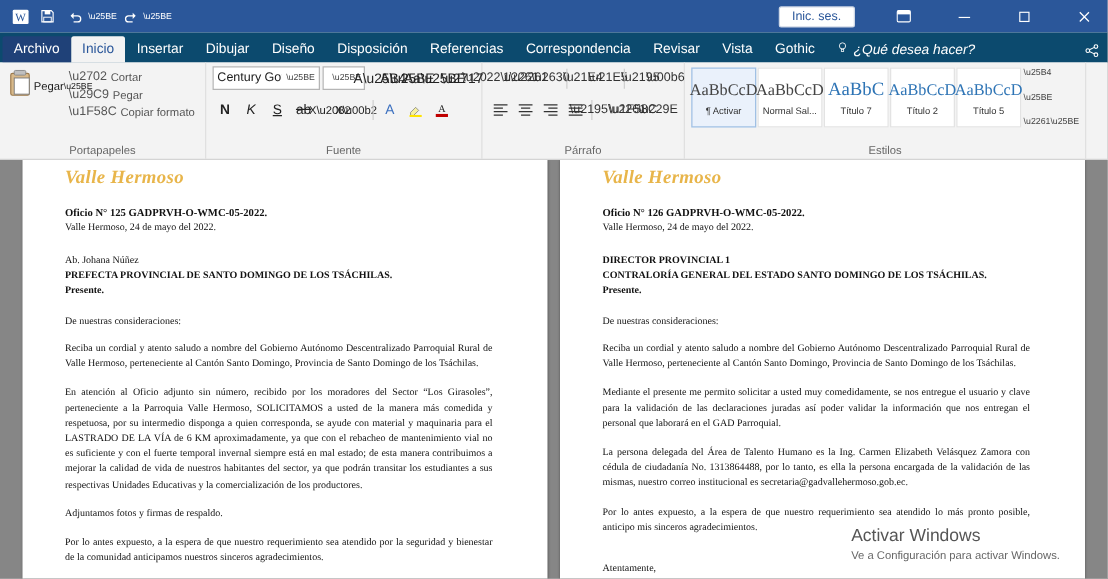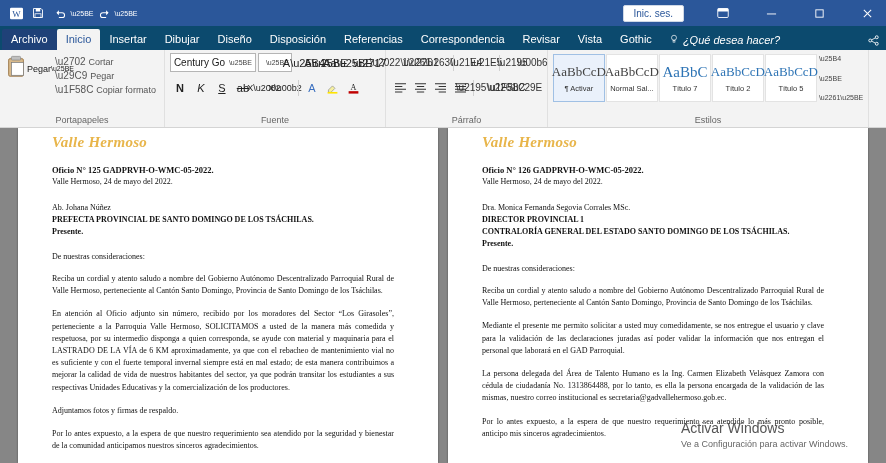--- a/index.html
+++ b/index.html
@@ -423,21 +423,20 @@
     <div class="para">Adjuntamos fotos y firmas de respaldo.</div>
     <div class="para">Por lo antes expuesto, a la espera de que nuestro requerimiento sea atendido por la seguridad y bienestar de la comunidad anticipamos nuestros sinceros agradecimientos.</div>
 
   </div>
 
   <div class="page">
     <div class="hdr-logo">Valle Hermoso</div>
     <div class="oficio">Oficio N° 126 GADPRVH-O-WMC-05-2022.</div>
     <div class="place">Valle Hermoso, 24 de mayo del 2022.</div>
     <div class="to-blk">
-      <div class="to-line">Dra.  Monica Fernanda Segovia Corrales MSc.</div>
       <div class="to-line b">DIRECTOR PROVINCIAL 1</div>
       <div class="to-line b">CONTRALORÍA GENERAL DEL ESTADO SANTO DOMINGO DE LOS TSÁCHILAS.</div>
       <div class="to-line b">Presente.</div>
     </div>
     <div class="salut">De nuestras consideraciones:</div>
     <div class="para">Reciba un cordial y atento saludo a nombre del Gobierno Autónomo Descentralizado Parroquial Rural de Valle Hermoso, perteneciente al Cantón Santo Domingo, Provincia de Santo Domingo de los Tsáchilas.</div>
     <div class="para">Mediante el presente me permito solicitar a usted muy comedidamente, se nos entregue el usuario y clave para la validación de las declaraciones juradas así poder validar la información que nos entregan el personal que laborará en el GAD Parroquial.</div>
     <div class="para">La persona delegada del Área de Talento Humano es la Ing. Carmen Elizabeth Velásquez Zamora con cédula de ciudadanía No. 1313864488, por lo tanto, es ella la persona encargada de la validación de las mismas, nuestro correo institucional es secretaria@gadvallehermoso.gob.ec.</div>
     <div class="para">Por lo antes expuesto, a la espera de que nuestro requerimiento sea atendido lo más pronto posible, anticipo mis sinceros agradecimientos.</div>
     <div class="closing">Atentamente,</div>

